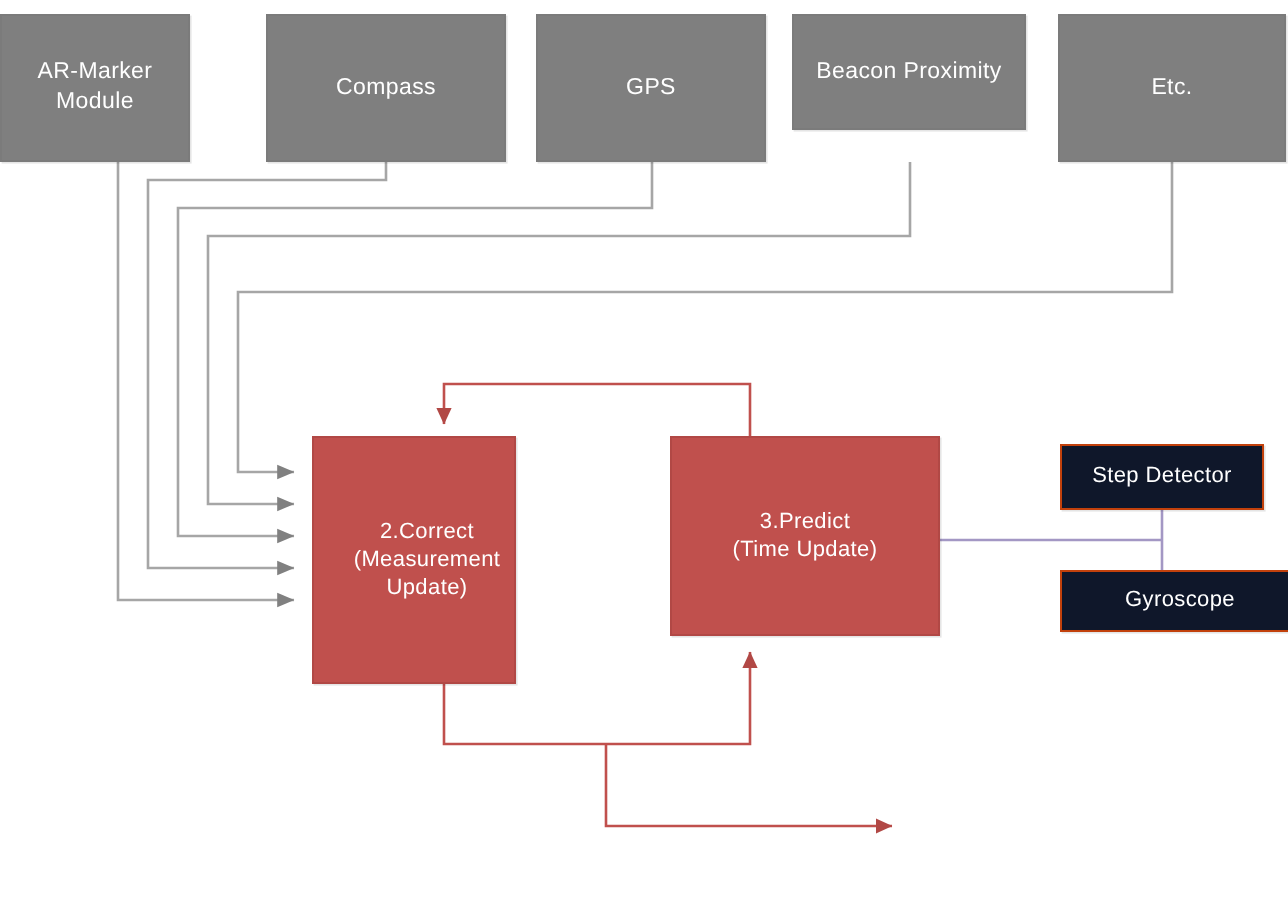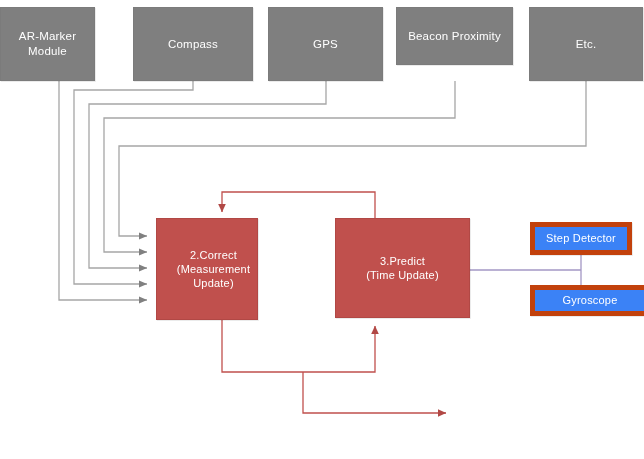--- a/index.html
+++ b/index.html
@@ -37,22 +37,22 @@
     font-size:11.5px;
     box-shadow:0.8px 0.8px 0 rgba(0,0,0,0.10);
   }
   .kf{
     background:#c0504d;
     border:1px solid #b14845;
     font-size:11px;
     box-shadow:0.8px 0.8px 0 rgba(0,0,0,0.10);
   }
   .sens{
-    background:#3b82f6;
-    border:5px solid #c2410c;
+    background:#0f172a;
+    border:1px solid #c2410c;
     font-size:11px;
     box-shadow:0.8px 0.8px 0 rgba(0,0,0,0.10);
   }
   .out{
     background:#ffc000;
     border:1px solid #f7bd00;
     font-size:11px;
     box-shadow:0.8px 0.8px 0 rgba(0,0,0,0.10);
   }
 </style>
@@ -112,21 +112,21 @@
   <div class="node src" style="left:268px;top:7px;width:115px;height:74px;">
     <span class="lbl">GPS</span>
   </div>
   <div class="node src" style="left:396px;top:7px;width:117px;height:58px;">
     <span class="lbl">Beacon Proximity</span>
   </div>
   <div class="node src" style="left:529px;top:7px;width:114px;height:74px;">
     <span class="lbl">Etc.</span>
   </div>
 
-  <div class="node kf" style="left:156px;top:218px;width:102px;height:102px;padding-left:13px;">
+  <div class="node kf" style="left:156px;top:218px;width:102px;height:124px;padding-left:13px;">
     <span class="lbl">
       <span>2.Correct</span><br>
       <span>(Measurement</span><br>
       <span>Update)</span>
     </span>
   </div>
   <div class="node kf" style="left:308px;top:218px;width:135px;height:100px;margin-left:27px;">
     <span class="lbl">
       <span>3.Predict</span><br>
       <span>(Time Update)</span>

